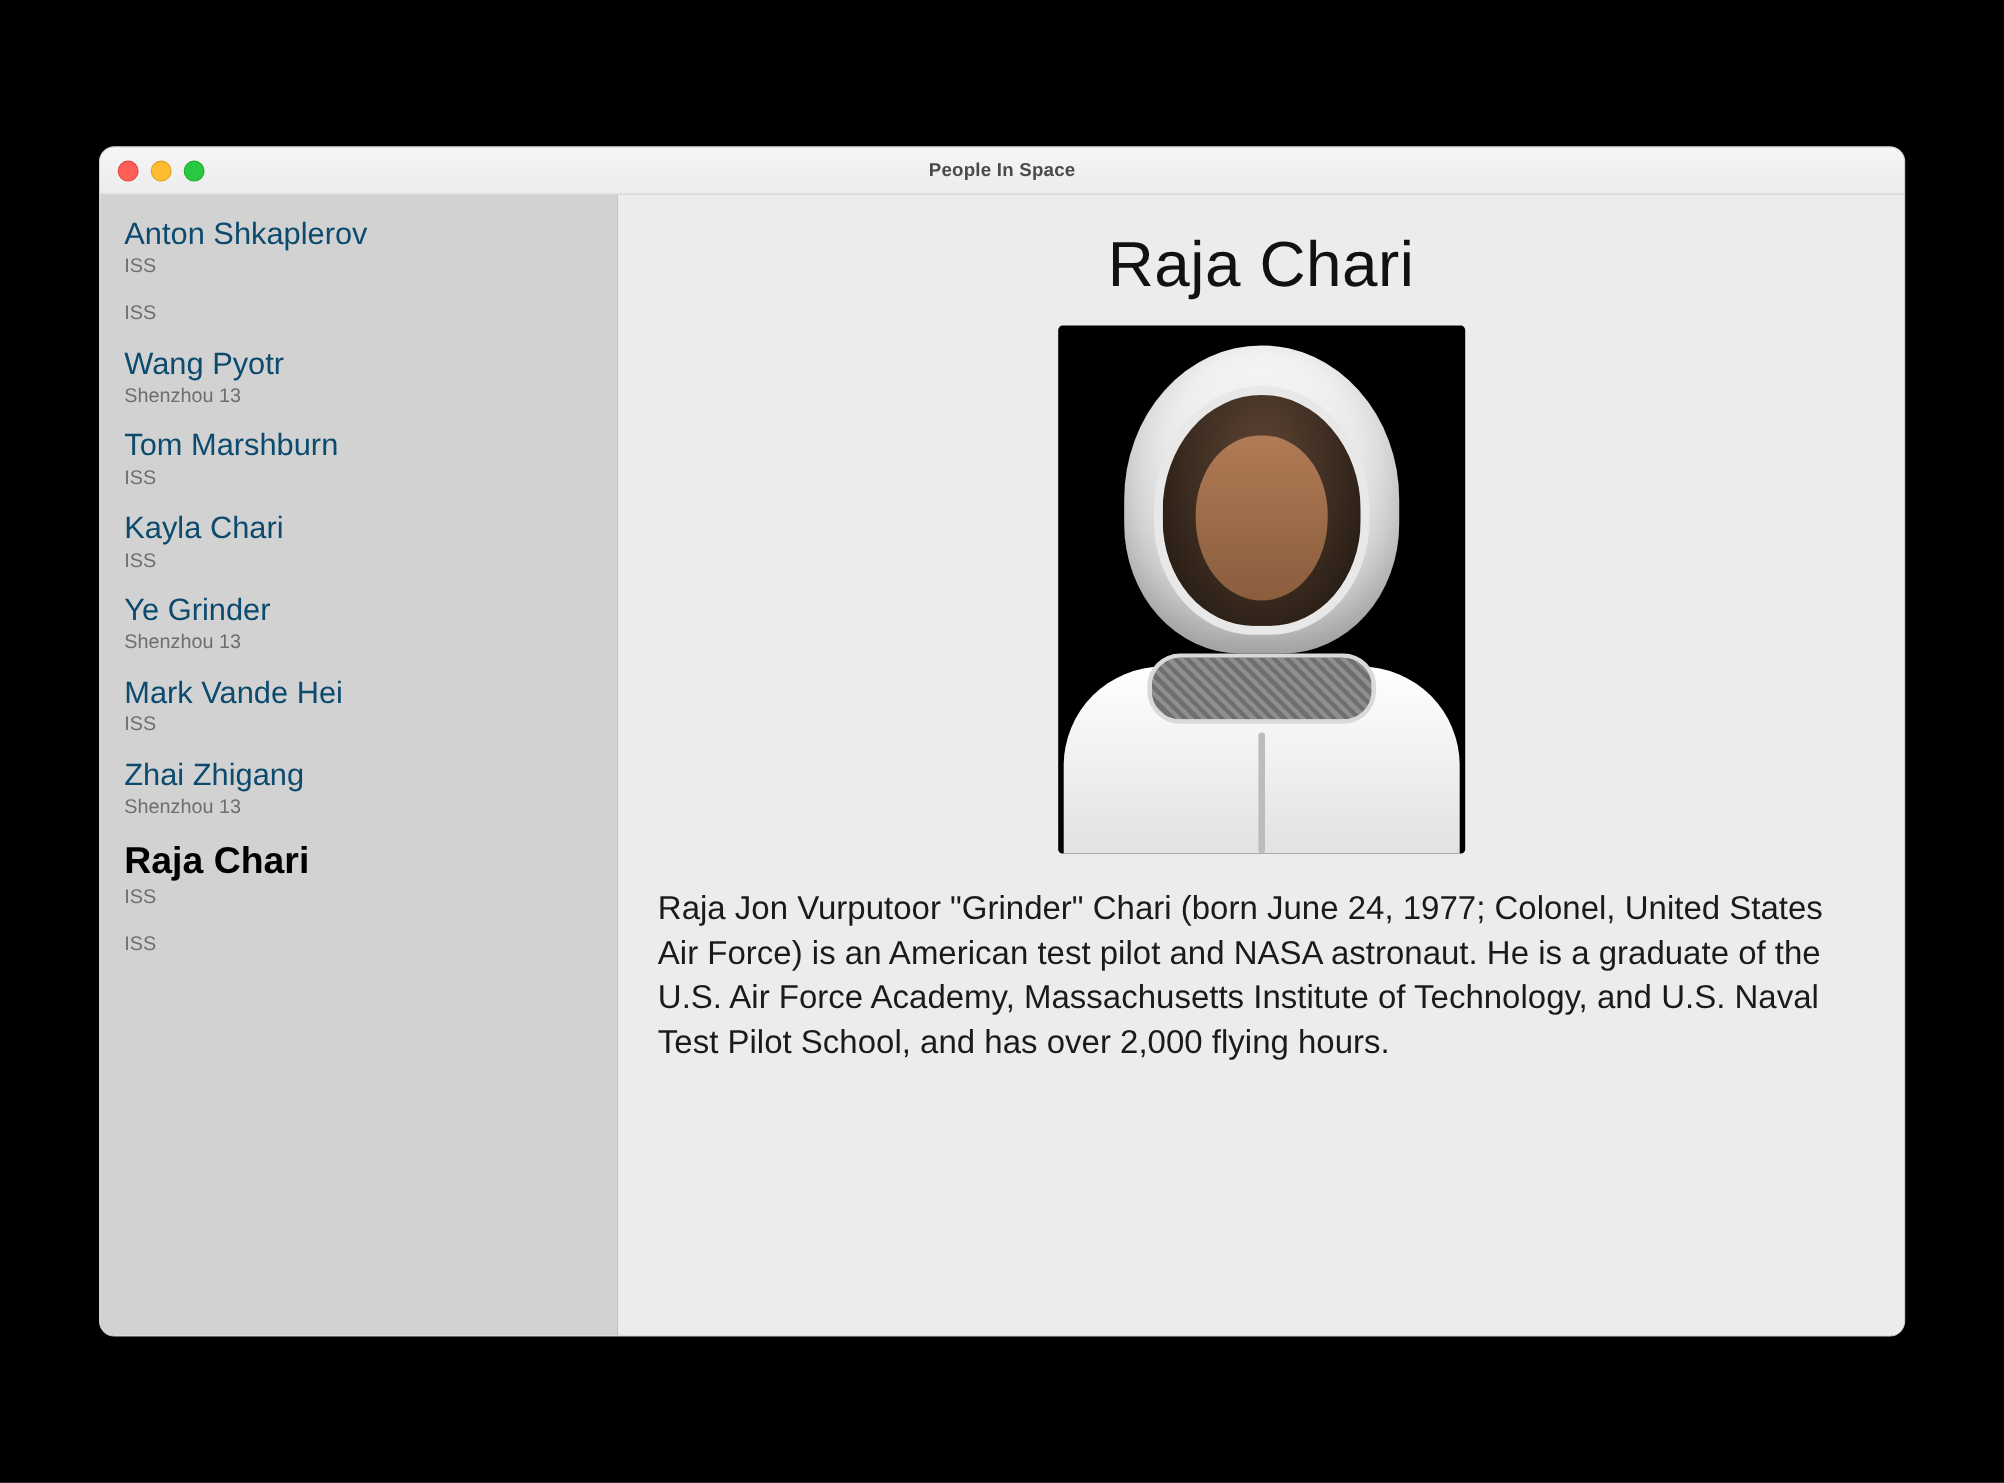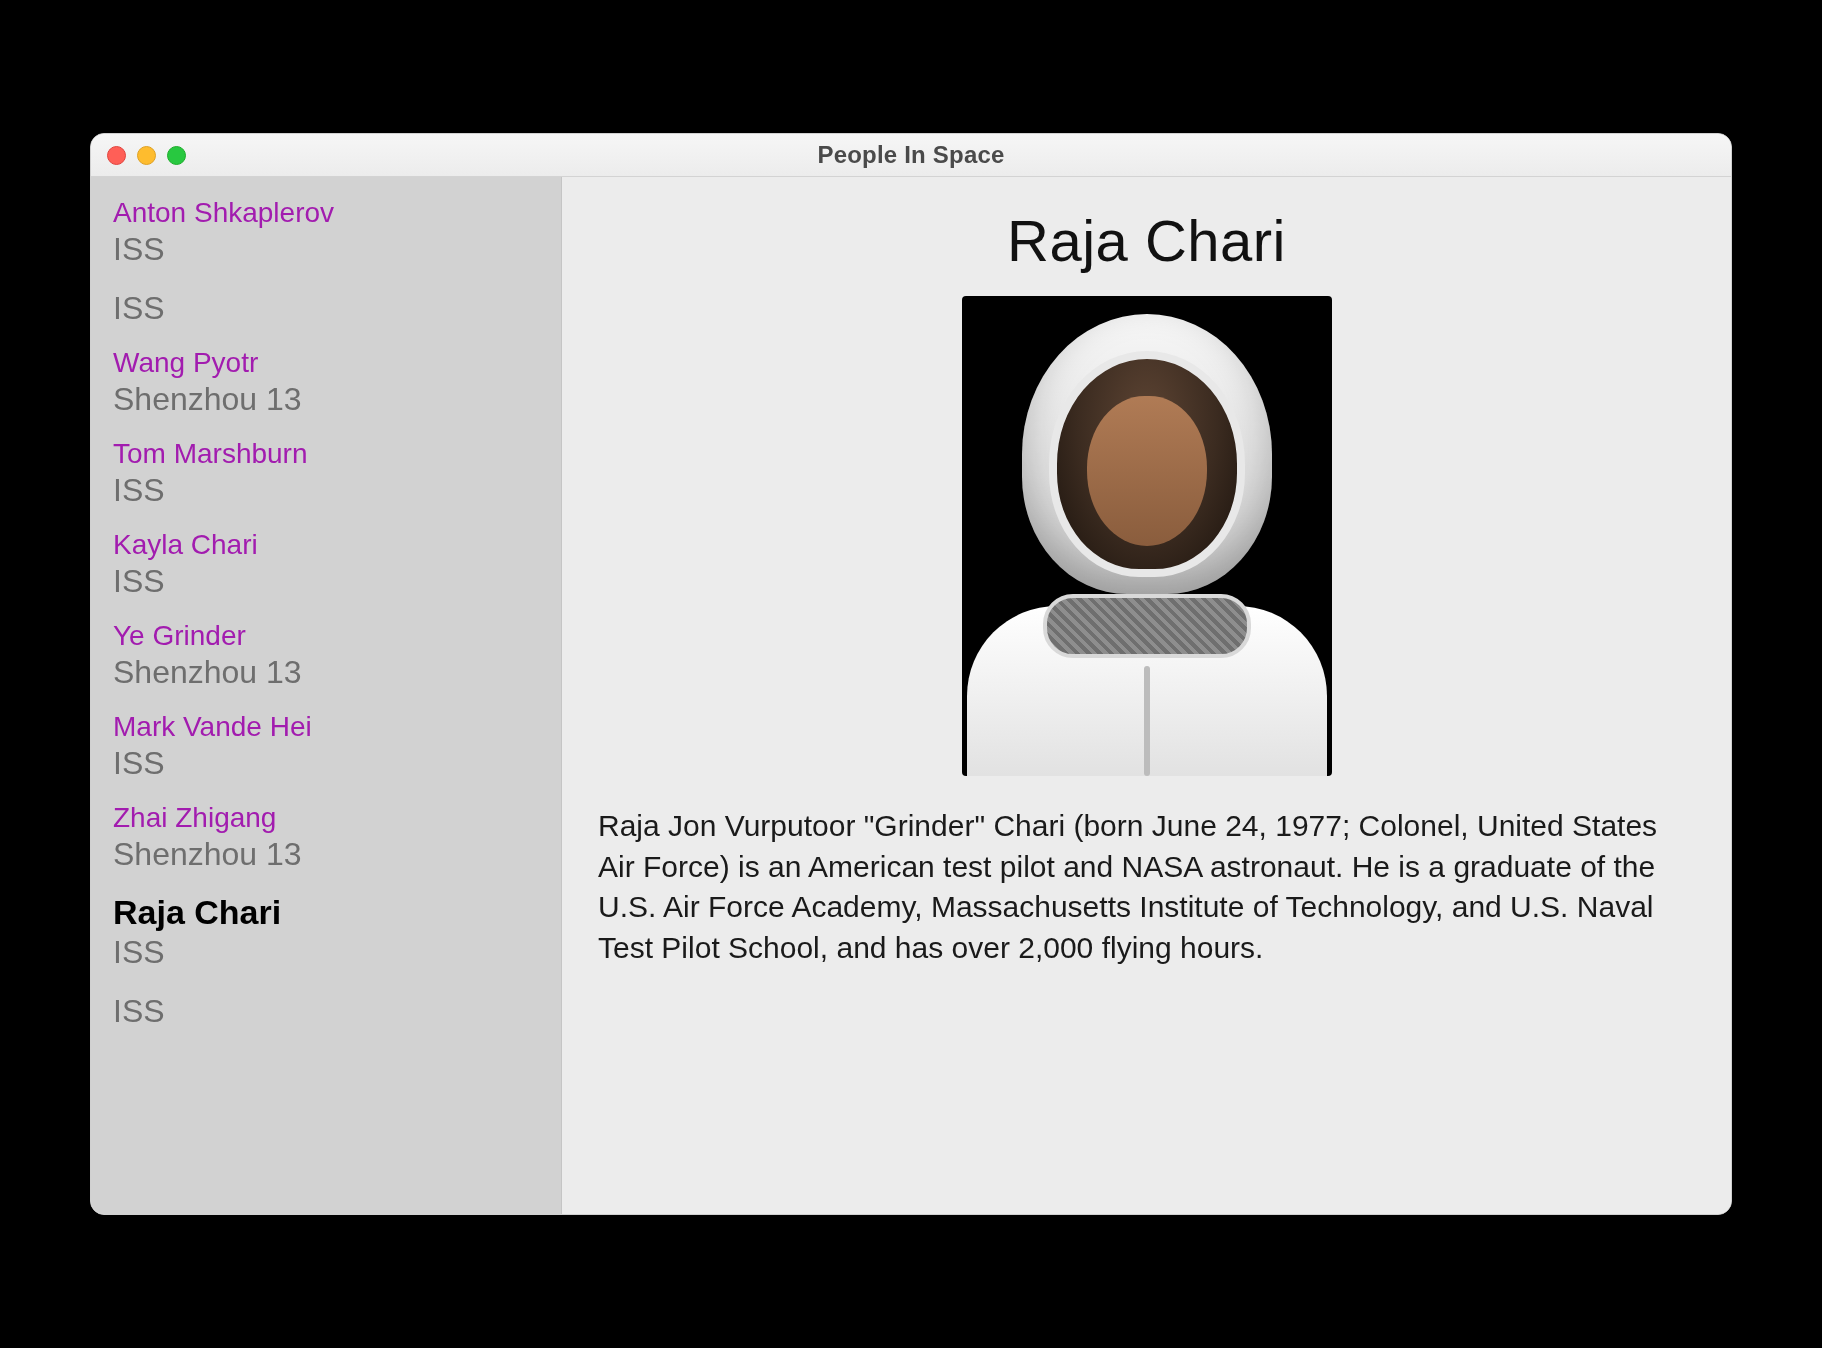--- a/index.html
+++ b/index.html
@@ -26,42 +26,42 @@
     position:relative;
     flex:0 0 auto;
   }
   .traffic{display:flex;gap:11px;margin-left:16px;}
   .dot{width:17px;height:17px;border-radius:50%;}
   .dot.red{background:#ff5f57;border:1px solid #e0443e;}
   .dot.yellow{background:#febc2e;border:1px solid #dea123;}
   .dot.green{background:#28c840;border:1px solid #1dad2b;}
   .title{
     position:absolute;left:0;right:0;text-align:center;
-    font-size:24px;font-weight:600;color:#4a4a4a;
+    font-size:17px;font-weight:600;color:#4a4a4a;
     letter-spacing:.2px;
     pointer-events:none;
   }
   .body{flex:1 1 auto;display:flex;min-height:0;}
   .sidebar{
     width:470px;flex:0 0 auto;
     background:#d2d2d2;
     border-right:1px solid #c5c5c5;
     overflow-y:auto;
     padding:14px 0 40px 0;
   }
   .row{
     padding:6px 22px 14px 22px;
     cursor:default;
     line-height:1.15;
   }
   .row .name{
-    font-size:28px;color:#a21caf;font-weight:400;
+    font-size:28px;color:#0c4a6e;font-weight:400;
   }
   .row .craft{
-    font-size:32px;color:#6e6e6e;font-weight:400;margin-top:2px;
+    font-size:18px;color:#6e6e6e;font-weight:400;margin-top:2px;
   }
   .row.selected .name{
     font-size:34px;font-weight:700;color:#000;
   }
   .detail{
     flex:1 1 auto;
     background:#ececec;
     padding:30px 36px;
     overflow:auto;
   }

